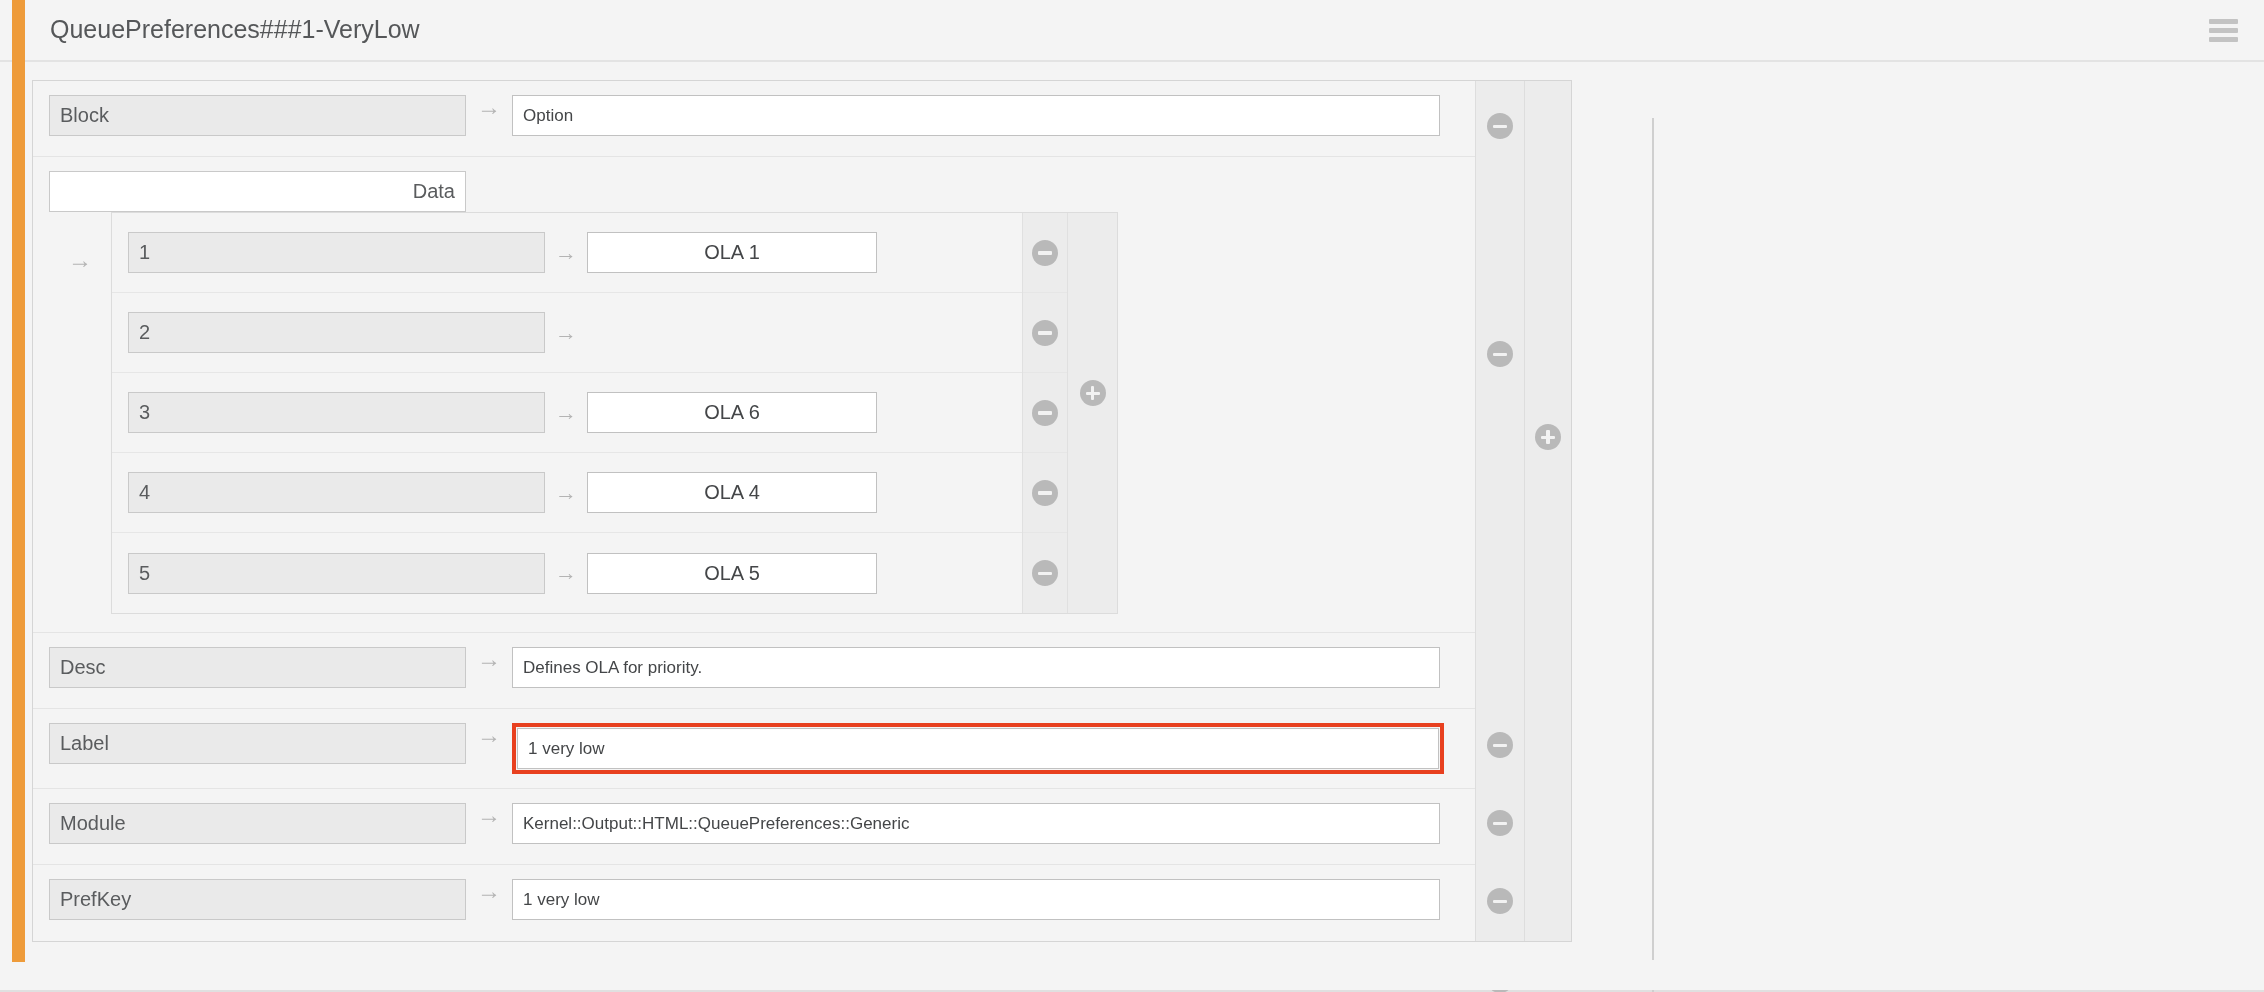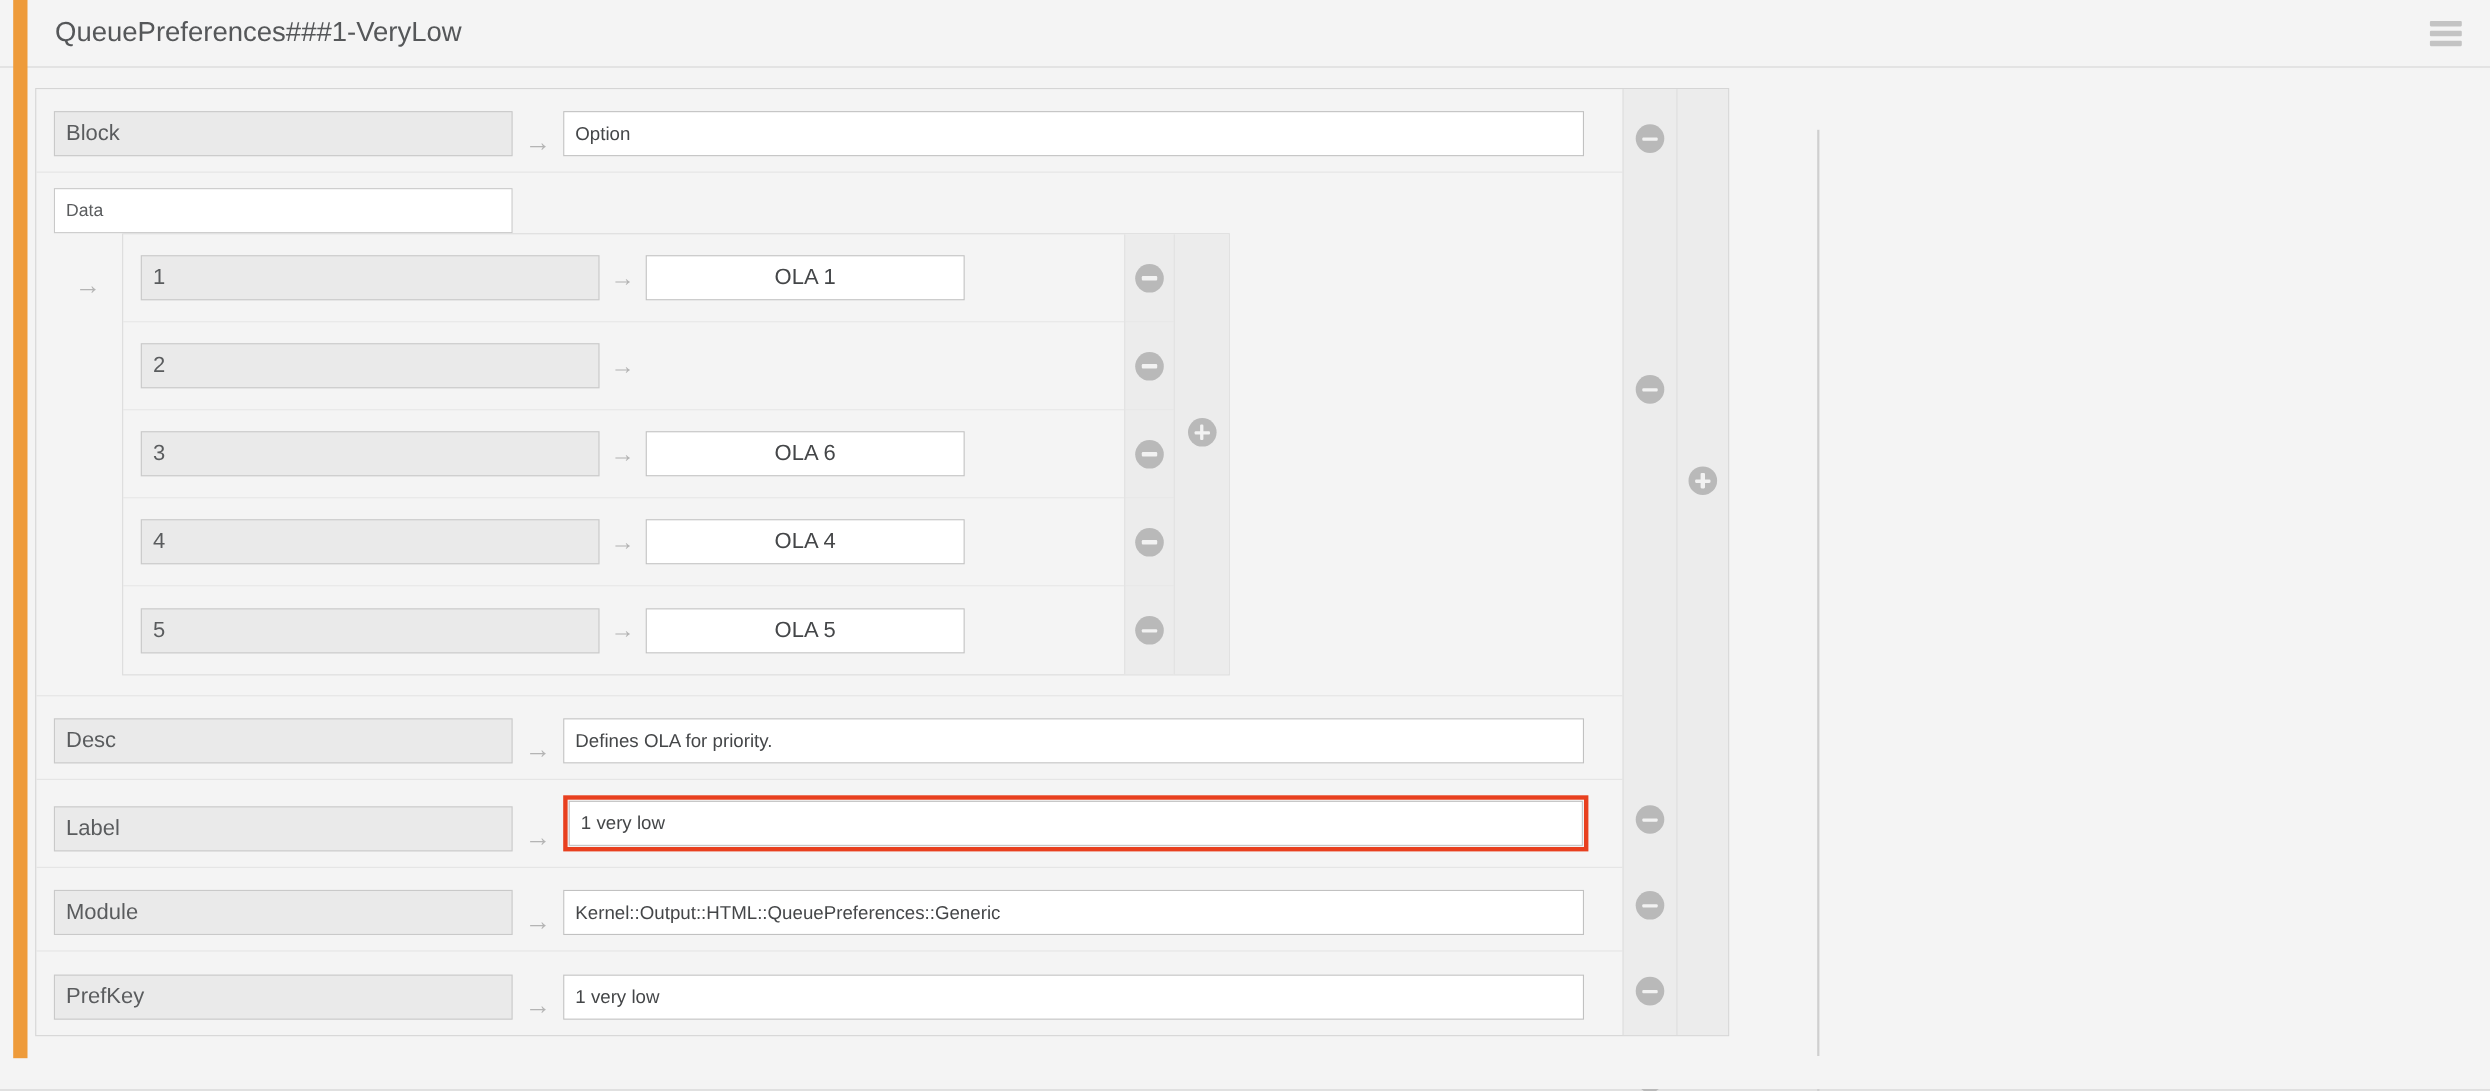--- a/index.html
+++ b/index.html
@@ -114,21 +114,21 @@
   .outer-plus-col {
     flex: 0 0 46px;
     background: #ececec;
     border-left: 1px solid #ddd;
     position: relative;
   }
 
   
   .kv-row {
     display: flex;
-    align-items: flex-end;
+    align-items: flex-start;
     border-bottom: 1px solid #e4e4e4;
     padding: 14px 0 14px 16px;
     box-sizing: border-box;
     min-height: 76px;
   }
   .kv-row:last-child { border-bottom: none; }
 
   .key-input {
     width: 417px;
     flex: 0 0 417px;
@@ -222,24 +222,25 @@
     padding: 14px 0 18px 16px;
     box-sizing: border-box;
   }
   .data-key-input {
     width: 417px;
     height: 41px;
     box-sizing: border-box;
     border: 1px solid #c9c9c9;
     background: #ffffff;
     color: #5a5c5e;
-    font-size: 16px;
+    font-size: 20px;
     padding: 0 10px;
     line-height: 39px;
     margin-bottom: 0;
+    text-align: right;
   }
   .nested-wrap {
     display: flex;
     align-items: flex-start;
     margin-top: 0;
   }
   .nested-arrow {
     flex: 0 0 62px;
     text-align: center;
     color: #b4b4b4;

